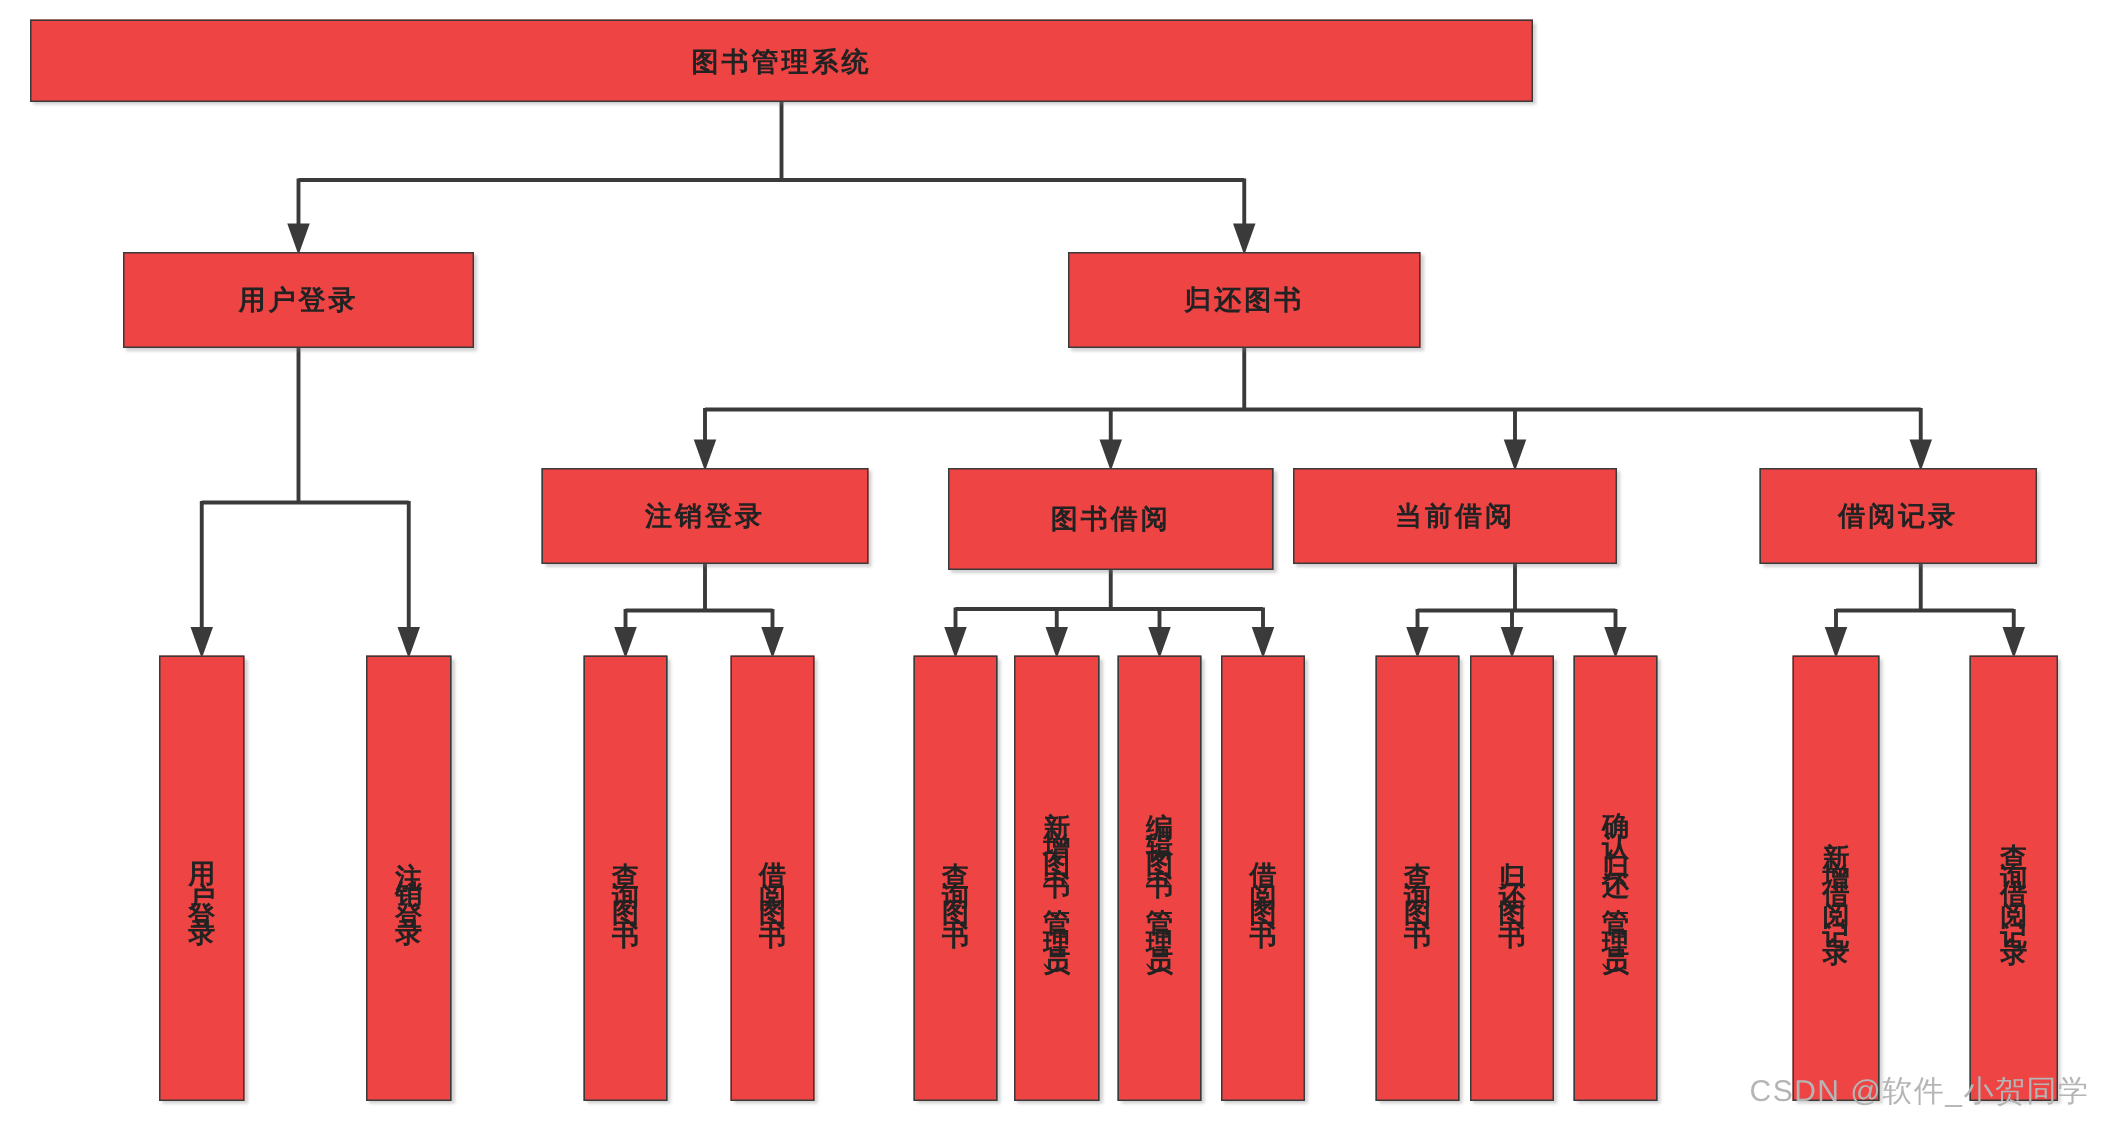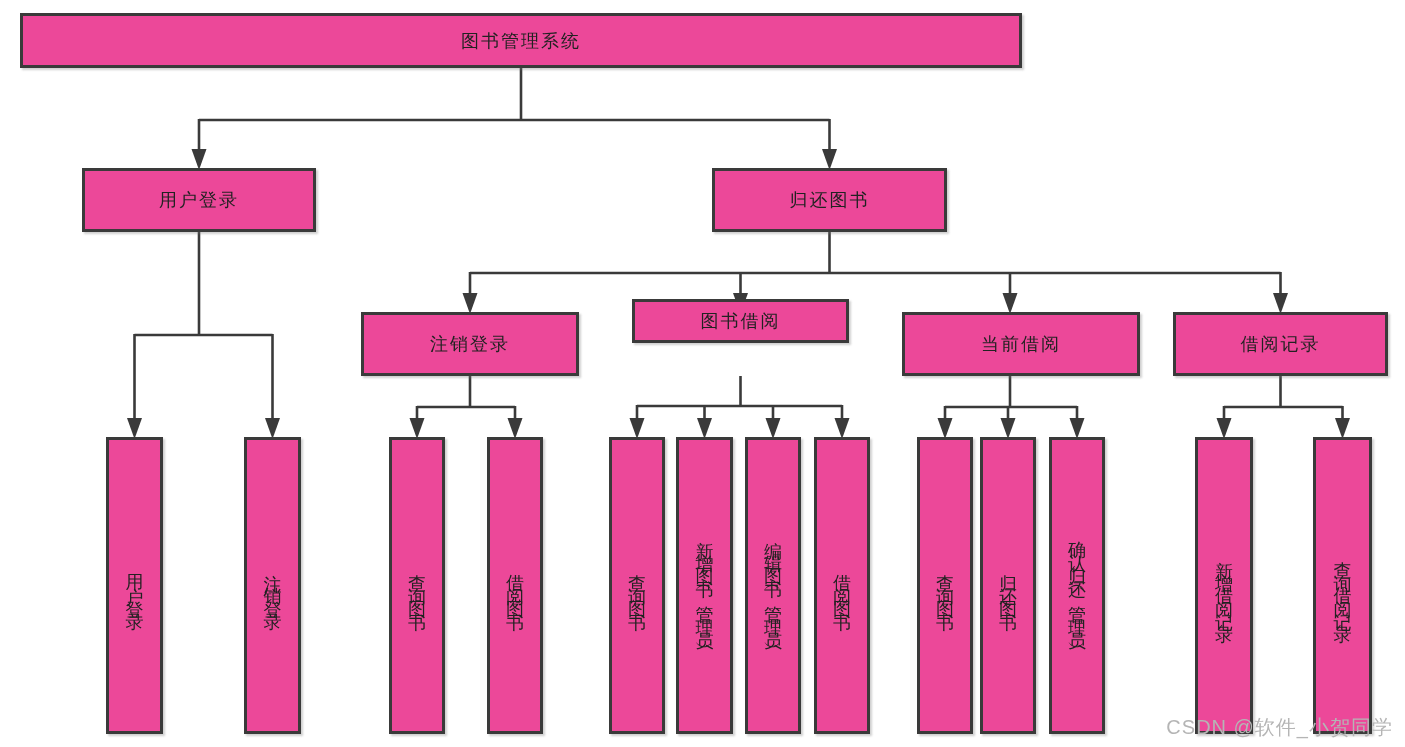--- a/index.html
+++ b/index.html
@@ -19,26 +19,27 @@
     position: absolute;
     left: 0;
     top: 0;
     width: 1405px;
     height: 747px;
     pointer-events: none;
   }
   .node {
     position: absolute;
     box-sizing: border-box;
-    background: #ec4899;
-    border: 3px solid #84cc16;
+    background: #ef4444;
+    border: 1px solid #84cc16;
     display: flex;
     align-items: center;
     justify-content: center;
     box-shadow: 2px 2px 2px rgba(120,120,120,0.35);
+    font-weight: bold;
   }
   .node .label {
     color: #222222;
     font-size: 18px;
     white-space: nowrap;
   }
   .node.h .label {
     letter-spacing: 2px;
   }
   .node.v .label {
@@ -121,27 +122,27 @@
       </div>
       <div class="node h" style="left: 82px; top: 168px; width: 234px; height: 64px; border-color: rgb(58, 58, 58);">
         <div class="label" style="color: rgb(34, 34, 34);">用户登录</div>
       </div>
       <div class="node h" style="left: 712px; top: 168px; width: 235px; height: 64px; border-color: rgb(58, 58, 58);">
         <div class="label" style="color: rgb(34, 34, 34);">归还图书</div>
       </div>
       <div class="node h" style="left: 361px; top: 312px; width: 218px; height: 64px; border-color: rgb(58, 58, 58);">
         <div class="label" style="color: rgb(34, 34, 34);">注销登录</div>
       </div>
-      <div class="node h" style="left: 632px; top: 299px; width: 217px; height: 44px; border-color: rgb(58, 58, 58);">
+      <div class="node h" style="left: 632px; top: 312px; width: 217px; height: 68px; border-color: rgb(58, 58, 58);">
         <div class="label" style="color: rgb(34, 34, 34);">图书借阅</div>
       </div>
-      <div class="node h" style="left: 902px; top: 312px; width: 238px; height: 64px; border-color: rgb(58, 58, 58); justify-content: center;">
+      <div class="node h" style="left: 862px; top: 312px; width: 216px; height: 64px; border-color: rgb(58, 58, 58); justify-content: center;">
         <div class="label" style="color: rgb(34, 34, 34);">当前借阅</div>
       </div>
-      <div class="node h" style="left: 1173px; top: 312px; width: 215px; height: 64px; border-color: rgb(58, 58, 58);">
+      <div class="node h" style="left: 1173px; top: 312px; width: 185px; height: 64px; border-color: rgb(58, 58, 58);">
         <div class="label" style="color: rgb(34, 34, 34);">借阅记录</div>
       </div>
       <div class="node v" style="left: 106px; top: 437px; width: 57px; height: 297px; border-color: rgb(58, 58, 58);">
         <div class="label" style="color: rgb(34, 34, 34);">用户登录</div>
       </div>
       <div class="node v" style="left: 244px; top: 437px; width: 57px; height: 297px; border-color: rgb(58, 58, 58);">
         <div class="label" style="color: rgb(34, 34, 34);">注销登录</div>
       </div>
       <div class="node v" style="left: 389px; top: 437px; width: 56px; height: 297px; border-color: rgb(58, 58, 58);">
         <div class="label" style="color: rgb(34, 34, 34);">查询图书</div>

